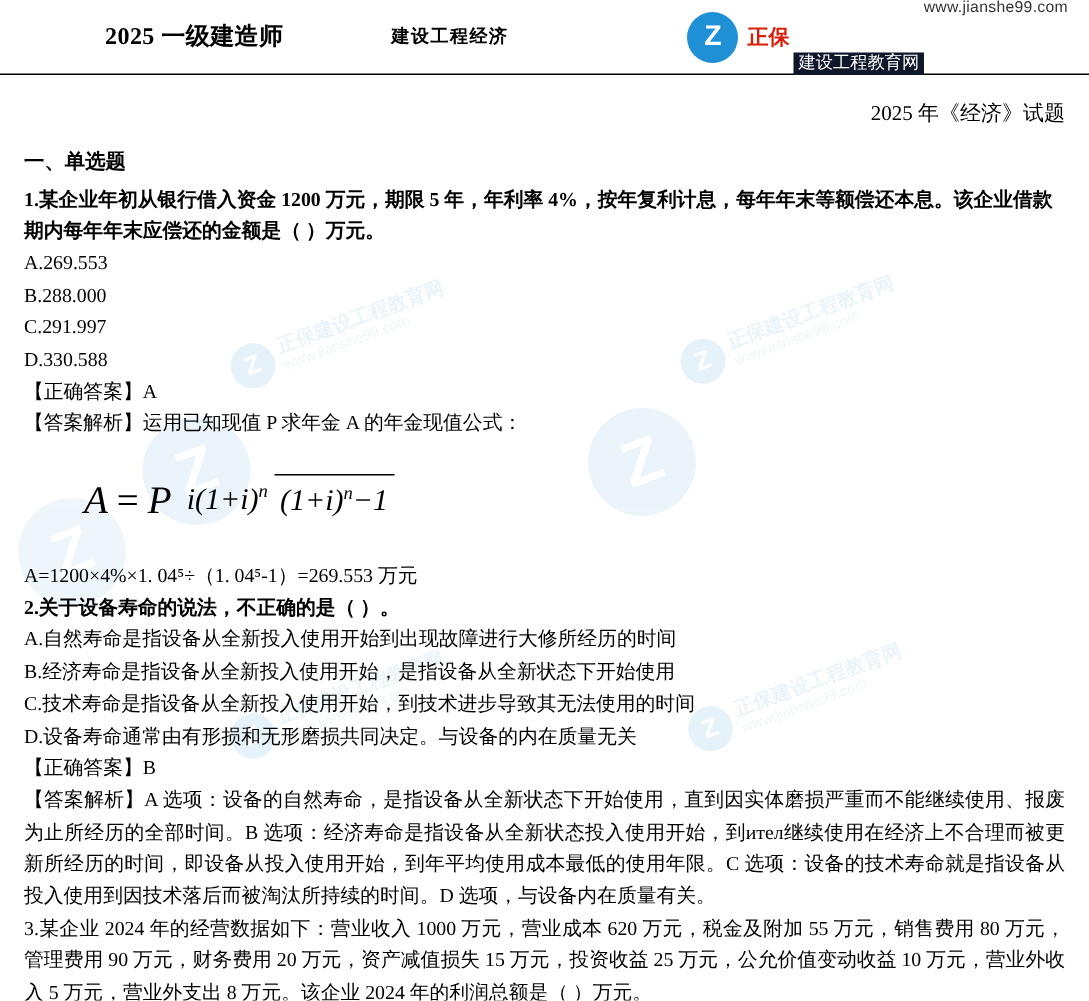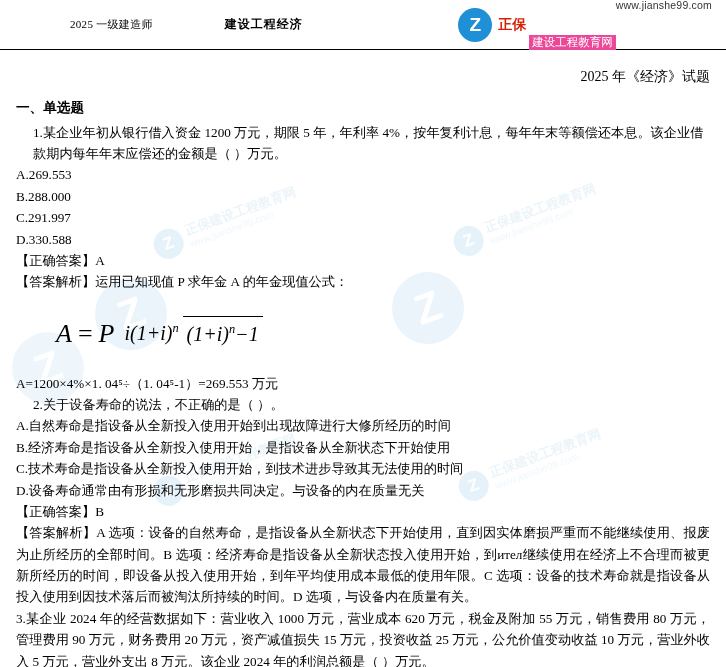--- a/index.html
+++ b/index.html
@@ -17,22 +17,22 @@
   
   .page-header {
     position: relative;
     height: 50px;
     border-bottom: 1px solid #000;
     display: flex;
     align-items: center;
     padding: 0 8px;
   }
   .hdr-left {
-    font-size: 11px;
-    font-weight: normal;
+    font-size: 16px;
+    font-weight: bold;
     white-space: nowrap;
     padding-left: 62px;
     letter-spacing: 0.3px;
   }
   .hdr-center {
     font-size: 12px;
     font-weight: bold;
     white-space: nowrap;
     padding-left: 72px;
     letter-spacing: 1px;
@@ -57,21 +57,21 @@
   }
   .logo-text { display: flex; line-height: 1.15; }
   .logo-top { display: flex; align-items: center; gap: 3px; }
   .logo-brand {
     color: #d81e06;
     font-family: "Liberation Sans", sans-serif;
     font-weight: bold;
     font-size: 14px;
   }
   .logo-sub {
-    background: #ec4899;
+    background: #0f172a;
     color: #fff;
     font-family: Liberation Sans, sans-serif;
     font-size: 11.5px;
     padding: 1px 3px;
     white-space: nowrap;
     margin-top: 36px;
   }
   .logo-url {
     font-family: "Liberation Sans", sans-serif;
     font-size: 10.5px;
@@ -143,21 +143,21 @@
   .doc-title {
     text-align: right;
     font-size: 14px;
     margin: 6px 0 8px 0;
   }
   .sec-title {
     font-weight: bold;
     font-size: 13.6px;
     margin: 2px 0 3px 0;
   }
-  p.q { margin: 0 0 0 17px; text-indent: 0; }
+  p.q { margin: 0 0 0 0; text-indent: 0; font-weight: bold; }
   p.opt { margin: 0; }
   p.ans { margin: 0; }
   p.para { margin: 0; text-align: justify; }
 
   .formula-box {
     display: flex;
     align-items: center;
     margin: 6px 0 4px 0;
     padding-left: 40px;
     height: 70px;

